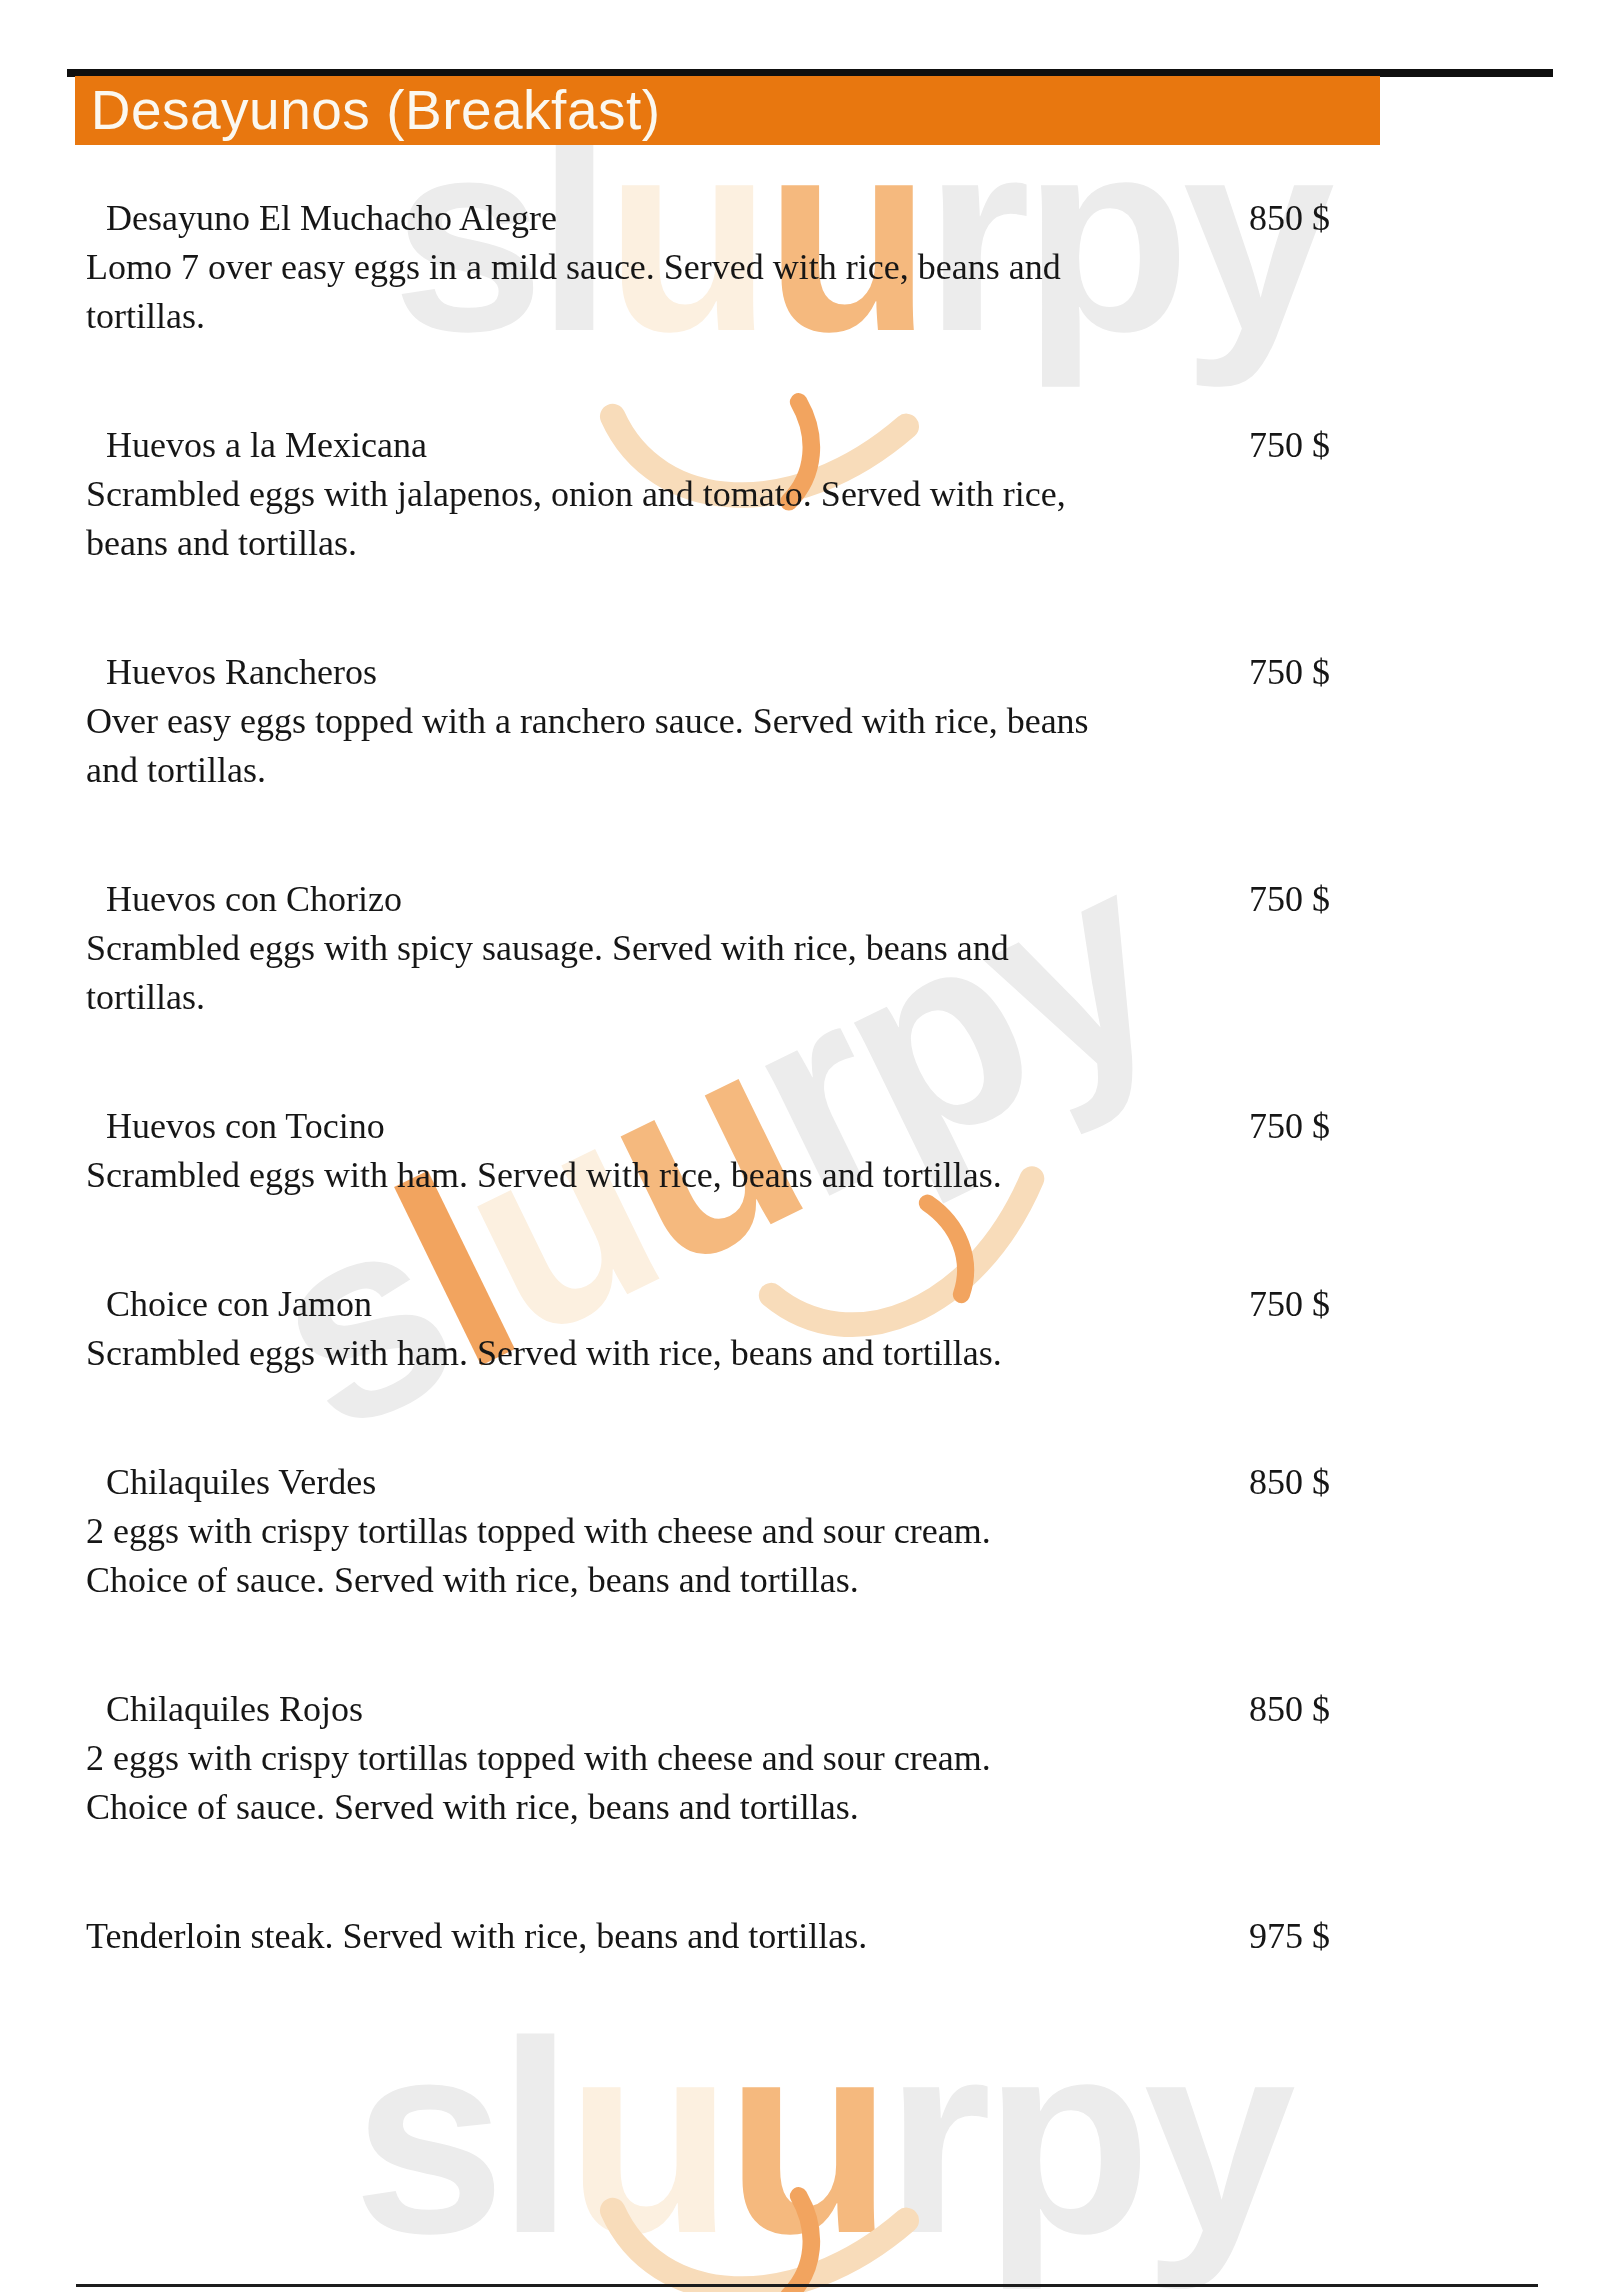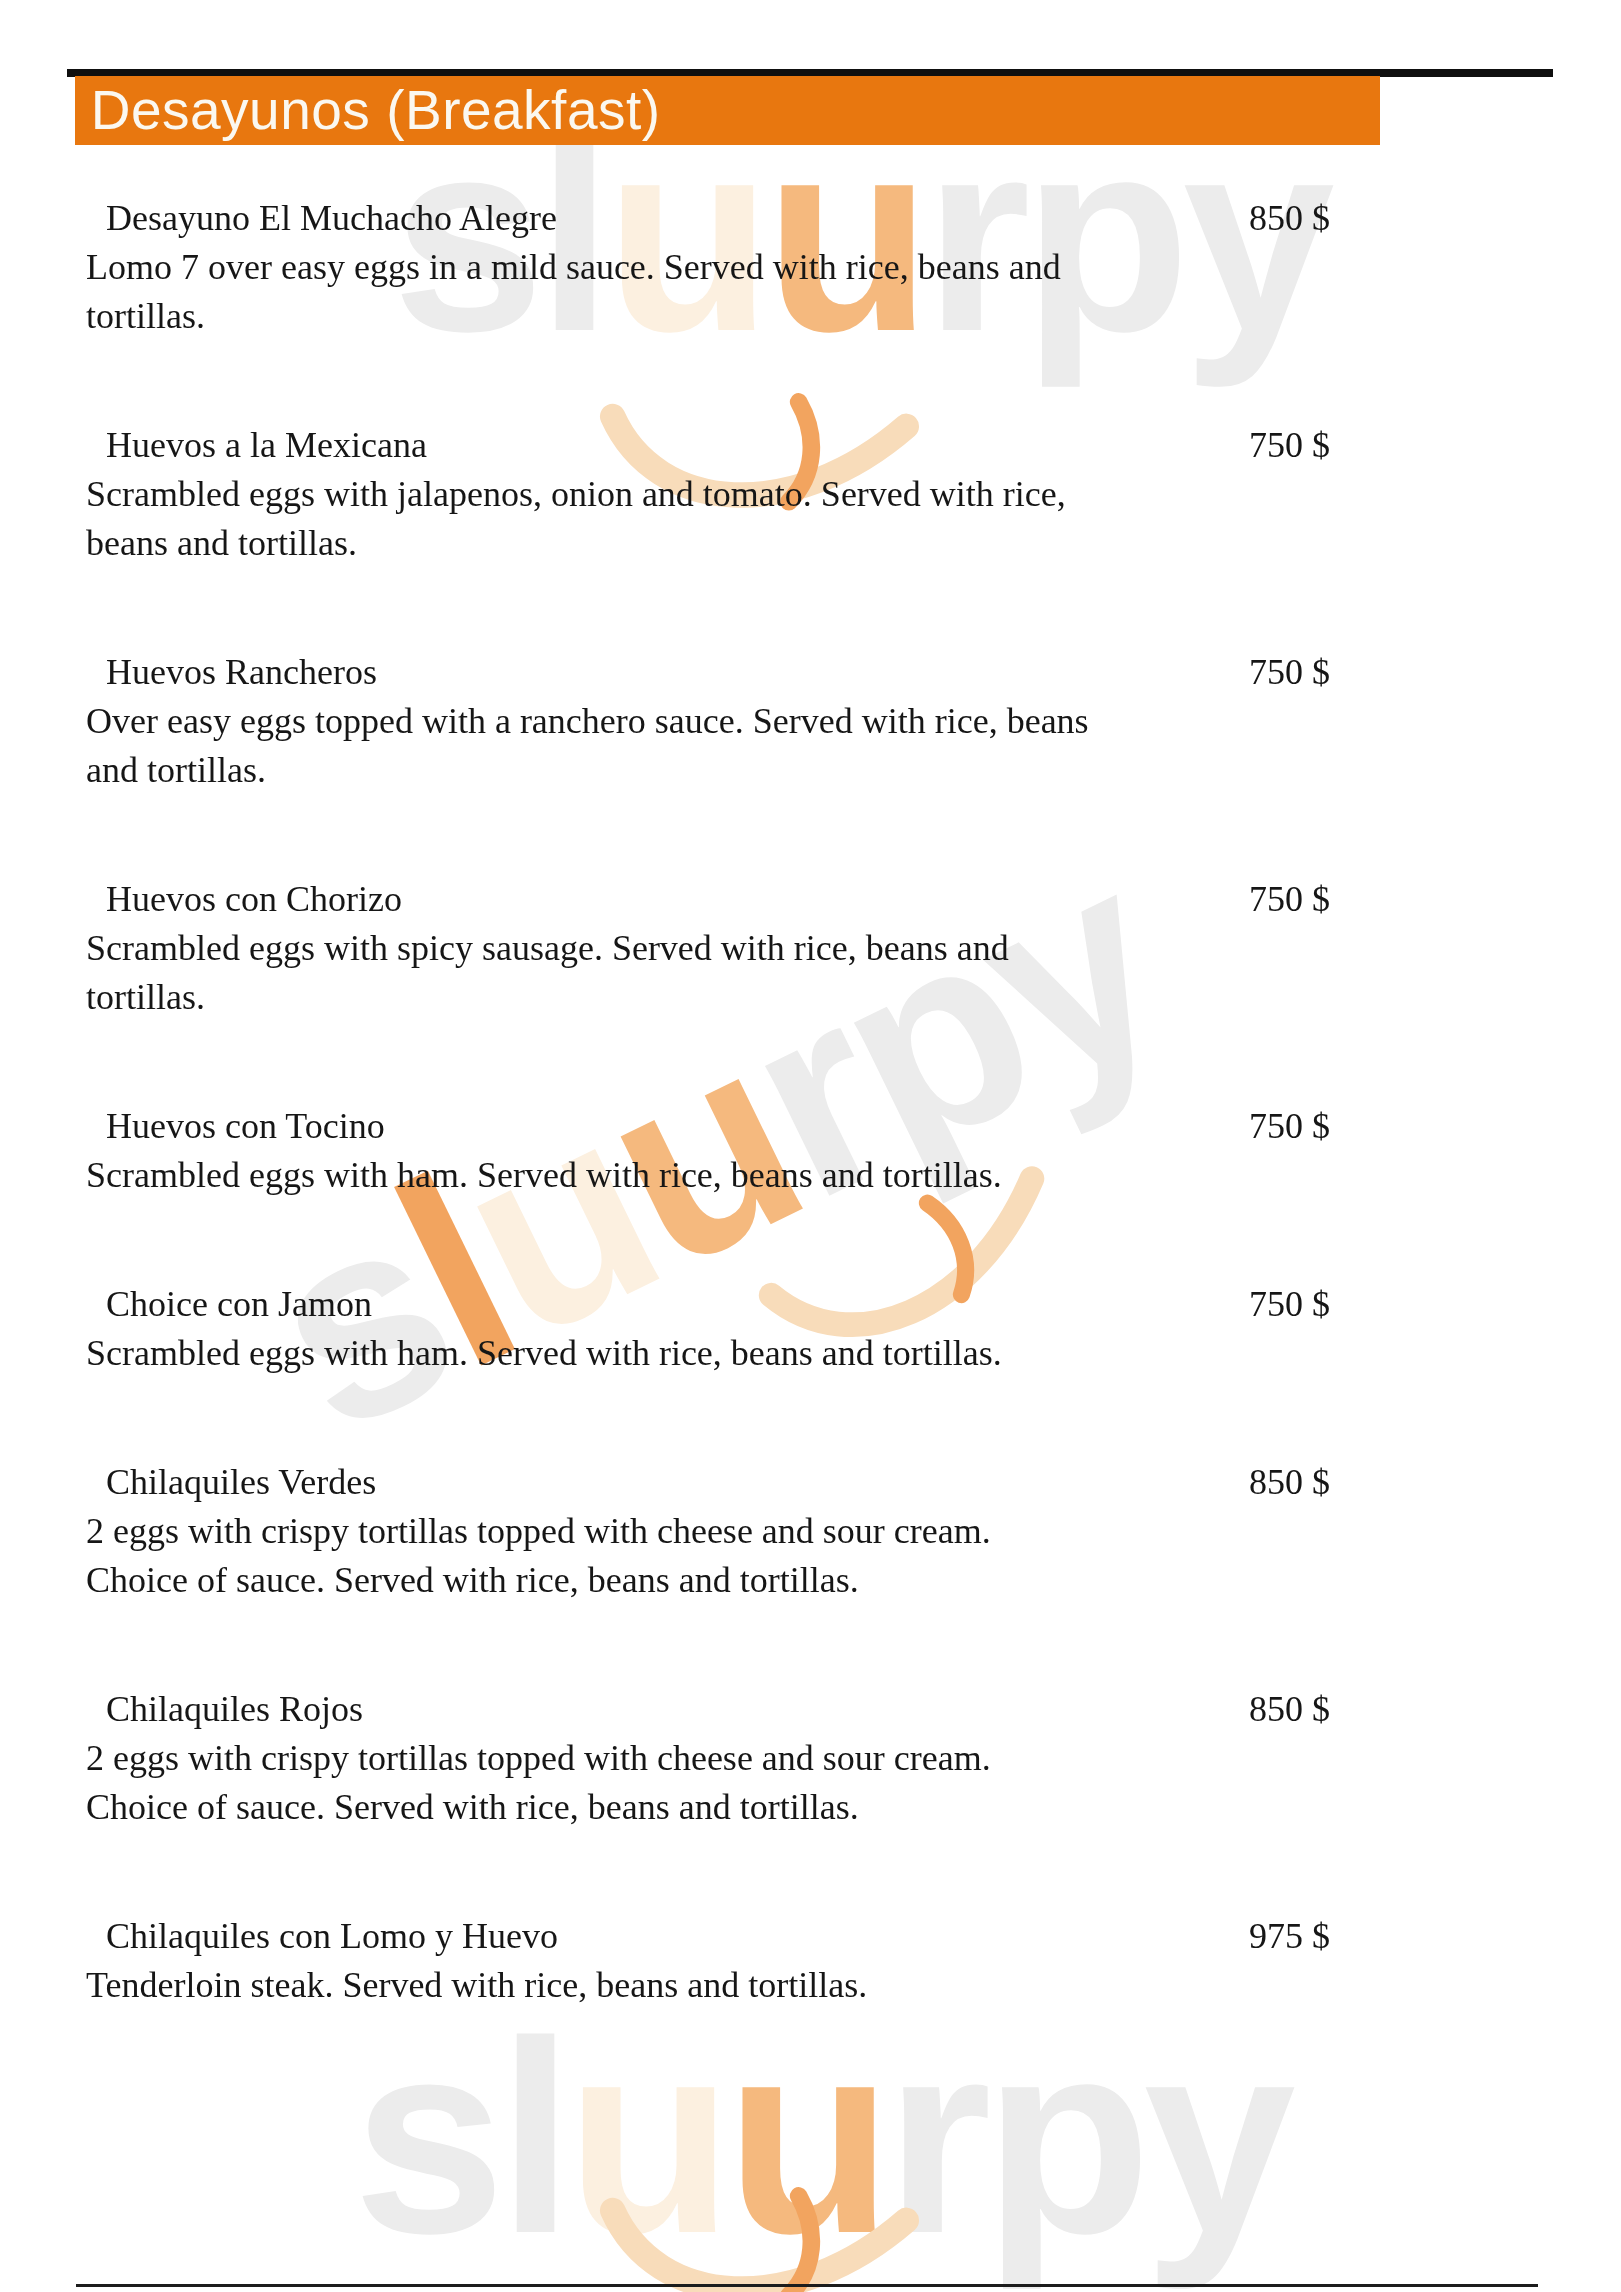--- a/index.html
+++ b/index.html
@@ -191,21 +191,20 @@
       <div class="row">
         <span class="iname">Chilaquiles Rojos</span>
         <span class="price">850 $</span>
       </div>
       <div class="desc">2 eggs with crispy tortillas topped with cheese and sour cream.
 Choice of sauce. Served with rice, beans and tortillas.</div>
     </div>
 
     <div class="item">
       <div class="row">
-        <span class="iname">Chilaquiles con Lomo y Huevo</span>
         <span class="price">975 $</span>
       </div>
       <div class="desc">Tenderloin steak. Served with rice, beans and tortillas.</div>
     </div>
 
   </div>
 
   <div class="bottomrule"></div>
 
 </div>

